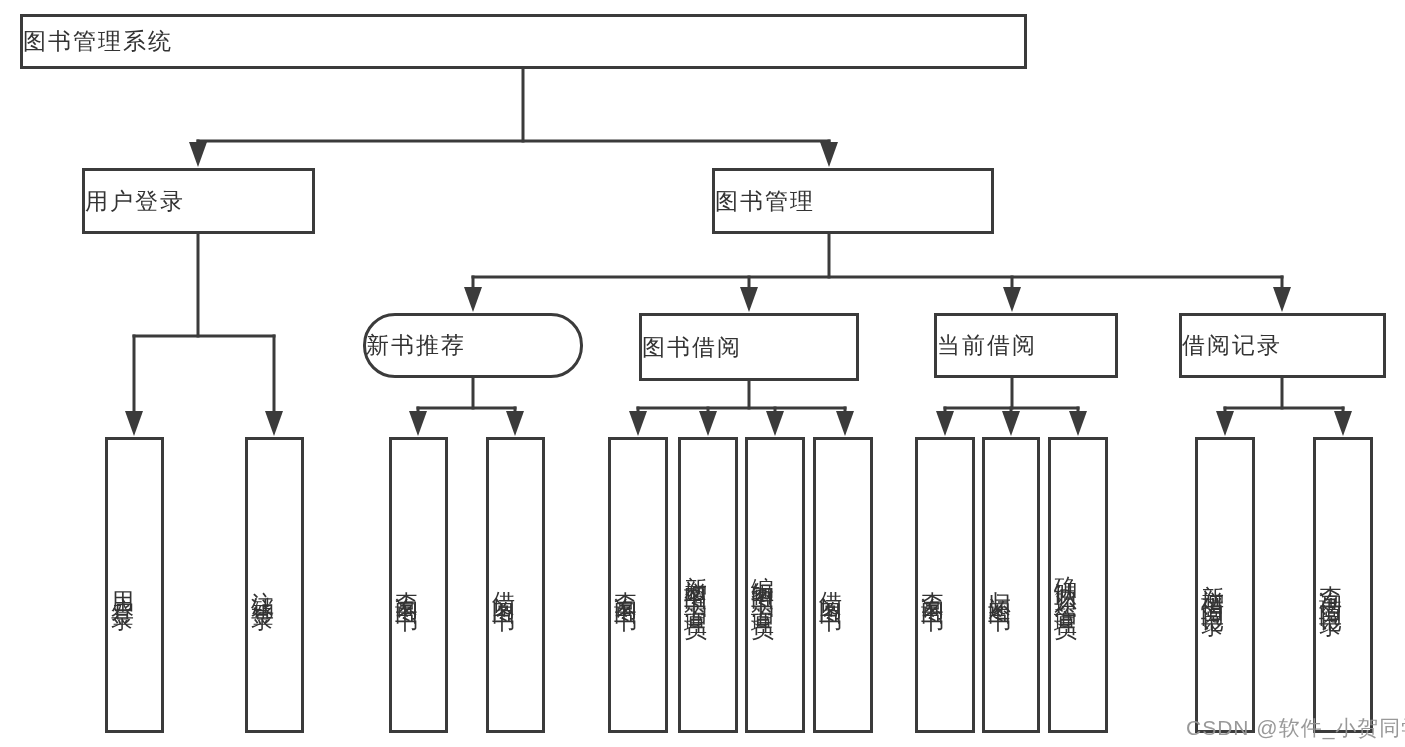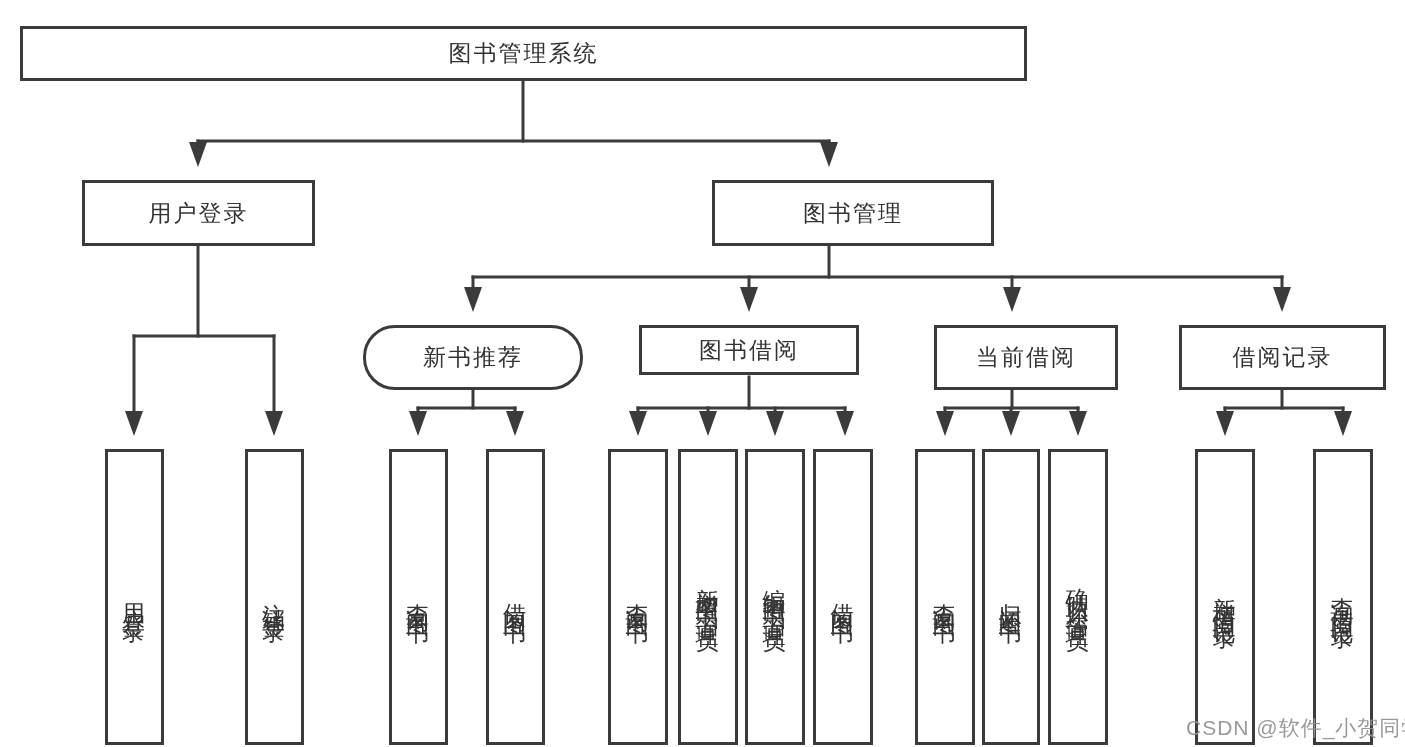--- a/index.html
+++ b/index.html
@@ -12,45 +12,43 @@
     overflow: hidden;
   }
   .wires { position: absolute; left: 0; top: 0; z-index: 0; }
   .box {
     position: absolute;
     box-sizing: border-box;
     background: #ffffff;
     border: 3px solid #3b3b3b;
     display: flex;
     align-items: center;
-    justify-content: center;
     color: #333333;
     z-index: 1;
-    margin-top: 12px;
   }
   .hlabel {
     font-size: 23px;
     letter-spacing: 2px;
     white-space: nowrap;
     color: #333333;
   }
   .vlabel {
     writing-mode: vertical-rl;
     text-orientation: mixed;
     font-size: 23px;
     letter-spacing: 6px;
     color: #333333;
     white-space: nowrap;
   }
   
   .n-root   { left: 20px;   top: 14px;  width: 1007px; height: 55px; }
   .n-login  { left: 82px;   top: 168px; width: 233px;  height: 66px; }
   .n-mgmt   { left: 712px;  top: 168px; width: 282px;  height: 66px; }
   .n-rec    { left: 363px;  top: 313px; width: 220px;  height: 65px; border-radius: 32px; }
-  .n-bor    { left: 639px;  top: 313px; width: 220px;  height: 50px; }
+  .n-bor    { left: 639px;  top: 313px; width: 220px;  height: 68px; }
   .n-cur    { left: 934px;  top: 313px; width: 184px;  height: 65px; }
   .n-his    { left: 1179px; top: 313px; width: 207px;  height: 65px; }
   
   .leaf { top: 437px; height: 296px; }
   .v-g1a { left: 105px;  width: 59px; }
   .v-g1b { left: 245px;  width: 59px; }
   .v-g2a { left: 389px;  width: 59px; }
   .v-g2b { left: 486px;  width: 59px; }
   .v-g3a { left: 608px;  width: 60px; }
   .v-g3b { left: 678px;  width: 60px; }

